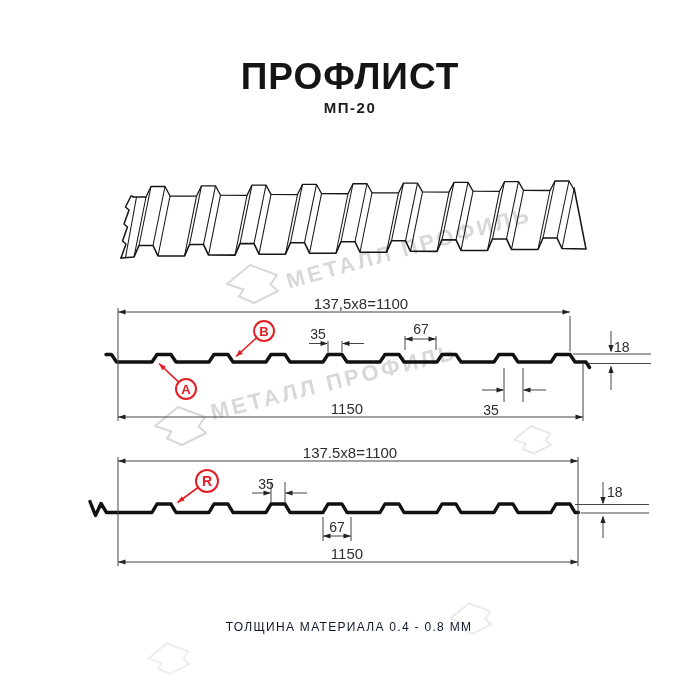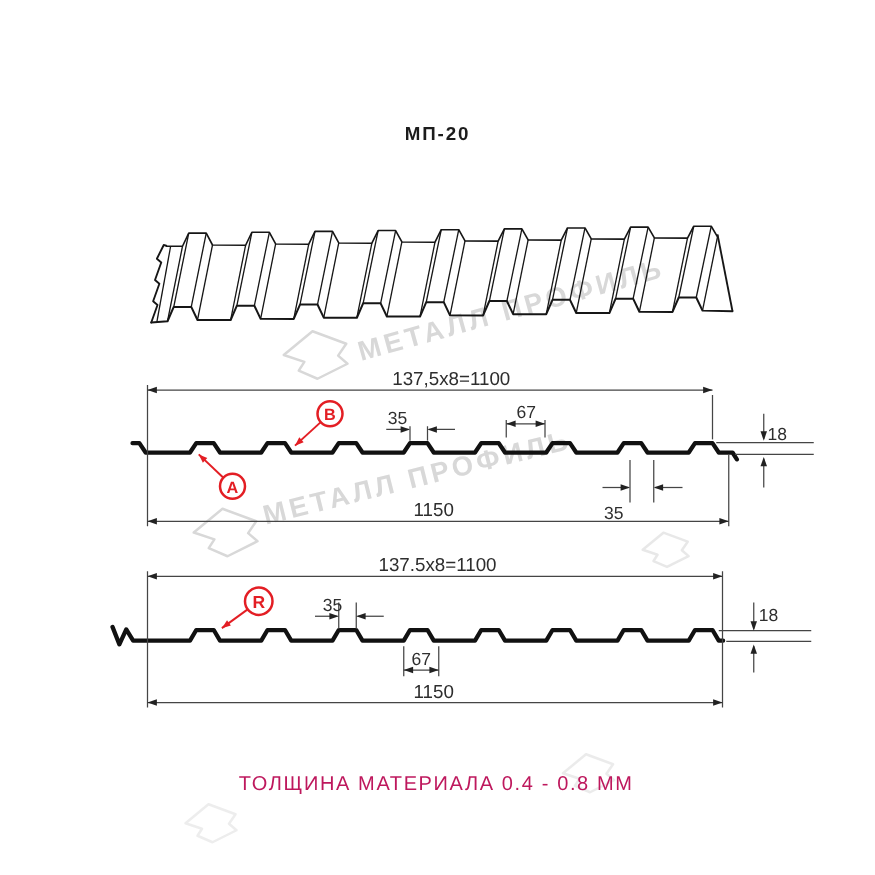--- a/index.html
+++ b/index.html
@@ -11,21 +11,21 @@
   .title{font-size:37px;font-weight:800;letter-spacing:1px;color:#151515;}
   .subtitle{font-size:15px;font-weight:700;letter-spacing:1.5px;color:#1c1c1c;}
   .dim{font-size:14px;color:#2e2e2e;}
   .dimbig{font-size:15px;color:#2e2e2e;}
   .wm{position:absolute;font-weight:700;color:#d8d8d8;letter-spacing:3px;font-size:22px;
       transform-origin:0 50%;white-space:nowrap;}
   .marker{position:absolute;width:22px;height:22px;border:2px solid #e31e24;border-radius:50%;
           background:#fff;color:#e31e24;font-weight:700;font-size:13px;text-align:center;
           line-height:19px;box-sizing:border-box;}
   .marker.big{width:24px;height:24px;line-height:21px;font-size:14px;}
-  .footer{font-size:16px;font-weight:500;letter-spacing:1.3px;color:#be185d;}
+  .footer{font-size:12px;font-weight:500;letter-spacing:1.3px;color:#0f172a;}
 </style>
 </head>
 <body>
 
 <div id="stage">
 
   <div class="wm" style="left:287px;top:269px;transform:rotate(-15.5deg);">МЕТАЛЛ ПРОФИЛЬ</div>
   <div class="wm" style="left:211px;top:400px;transform:rotate(-14deg);">МЕТАЛЛ ПРОФИЛЬ</div>
 
   <svg id="linework" width="700" height="700" viewBox="0 0 700 700">
@@ -159,20 +159,21 @@
     <g id="g-red">
         <line x1="178.7" y1="382.2" x2="159" y2="363.5" stroke="#e31e24" stroke-width="1.6"></line>
         <polygon points="159,363.5 162.28693217464456,370.20492929711315 165.8669196820643,366.43349860747844" fill="#e31e24"></polygon>
         <line x1="256.6" y1="337.7" x2="236" y2="356.5" stroke="#e31e24" stroke-width="1.6"></line>
         <polygon points="236,356.5 242.9231432953679,353.7017707542443 239.41782690550272,349.86083896534944" fill="#e31e24"></polygon>
         <line x1="198.1" y1="487.5" x2="177.5" y2="502.5" stroke="#e31e24" stroke-width="1.6"></line>
         <polygon points="177.5,502.5 184.68923537898732,500.4813631665114 181.62831638575037,496.277701082466" fill="#e31e24"></polygon>
       </g>
   </svg>
 
+  <div class="t title ctr" style="left:350px;top:57px;line-height:40px;">ПРОФЛИСТ</div>
   <div class="t subtitle ctr" style="left:350px;top:99px;">МП-20</div>
 
   <div class="t dimbig ctr" style="left:361px;top:295px;">137,5x8=1100</div>
   <div class="t dim ctr" style="left:318px;top:326px;">35</div>
   <div class="t dim ctr" style="left:421px;top:321px;">67</div>
   <div class="t dim" style="left:614px;top:339px;">18</div>
   <div class="t dim ctr" style="left:491px;top:402px;">35</div>
   <div class="t dimbig ctr" style="left:347px;top:400px;">1150</div>
 
   <div class="t dimbig ctr" style="left:350px;top:444px;">137.5x8=1100</div>

